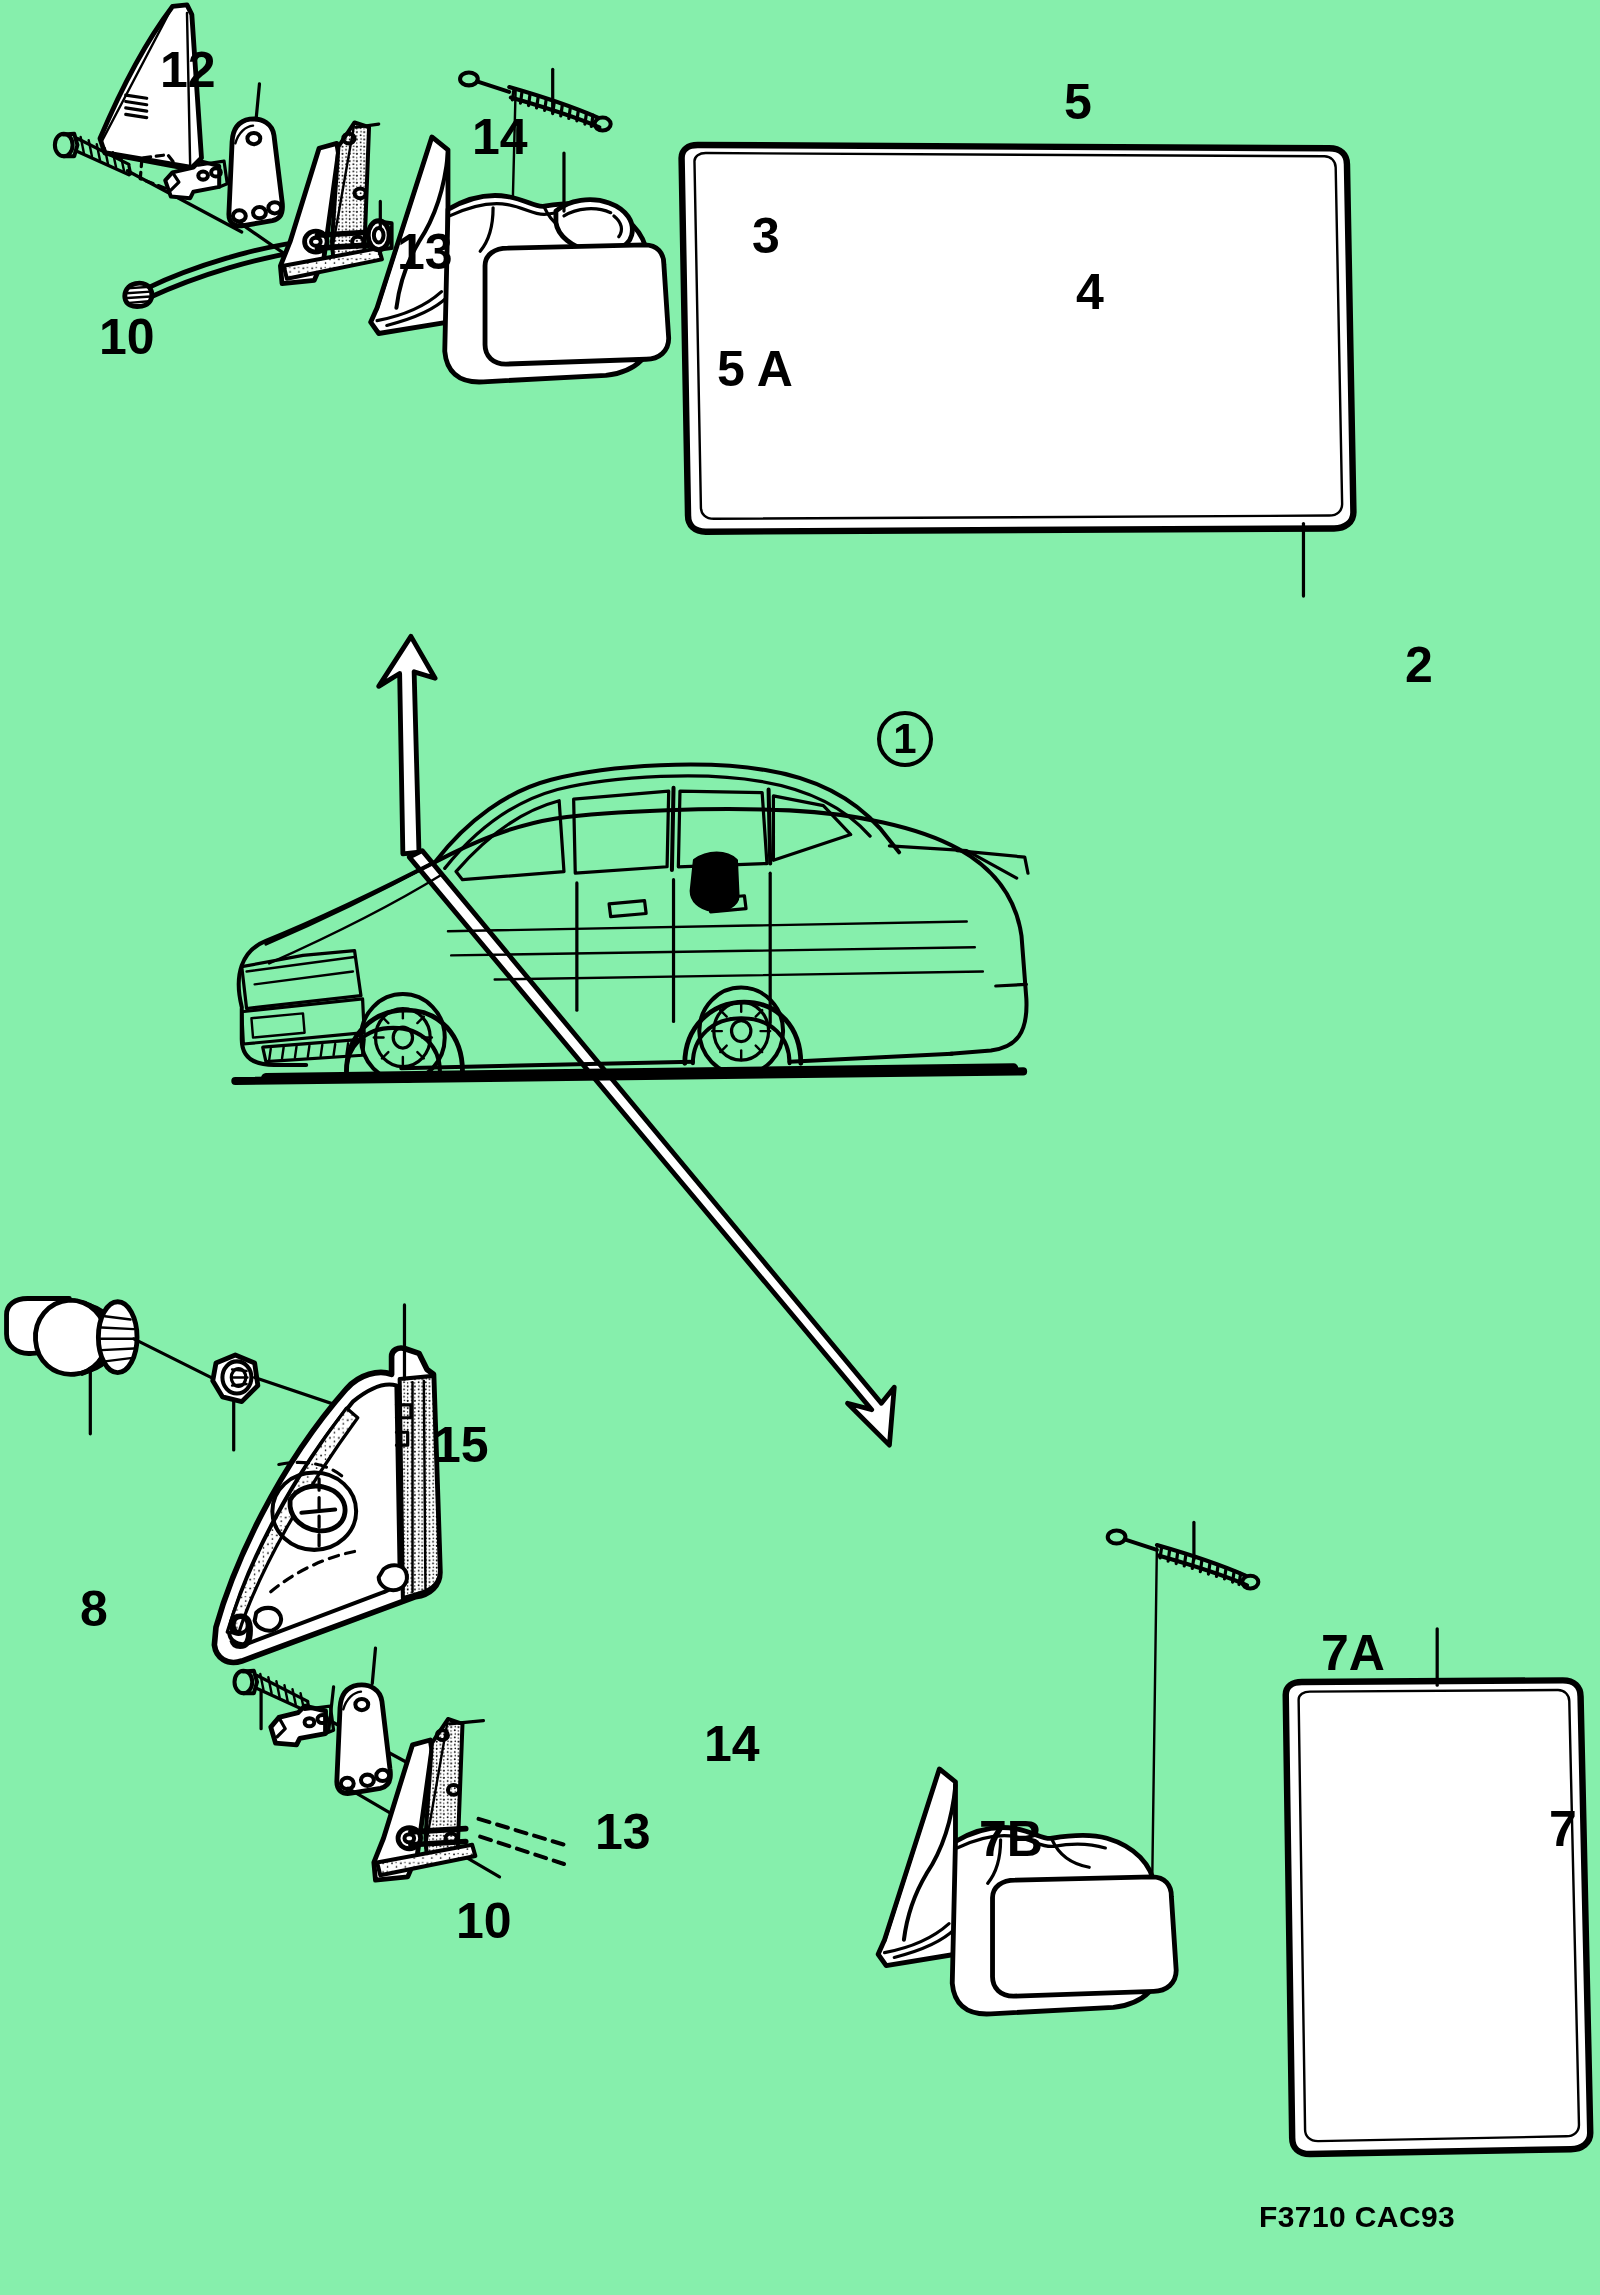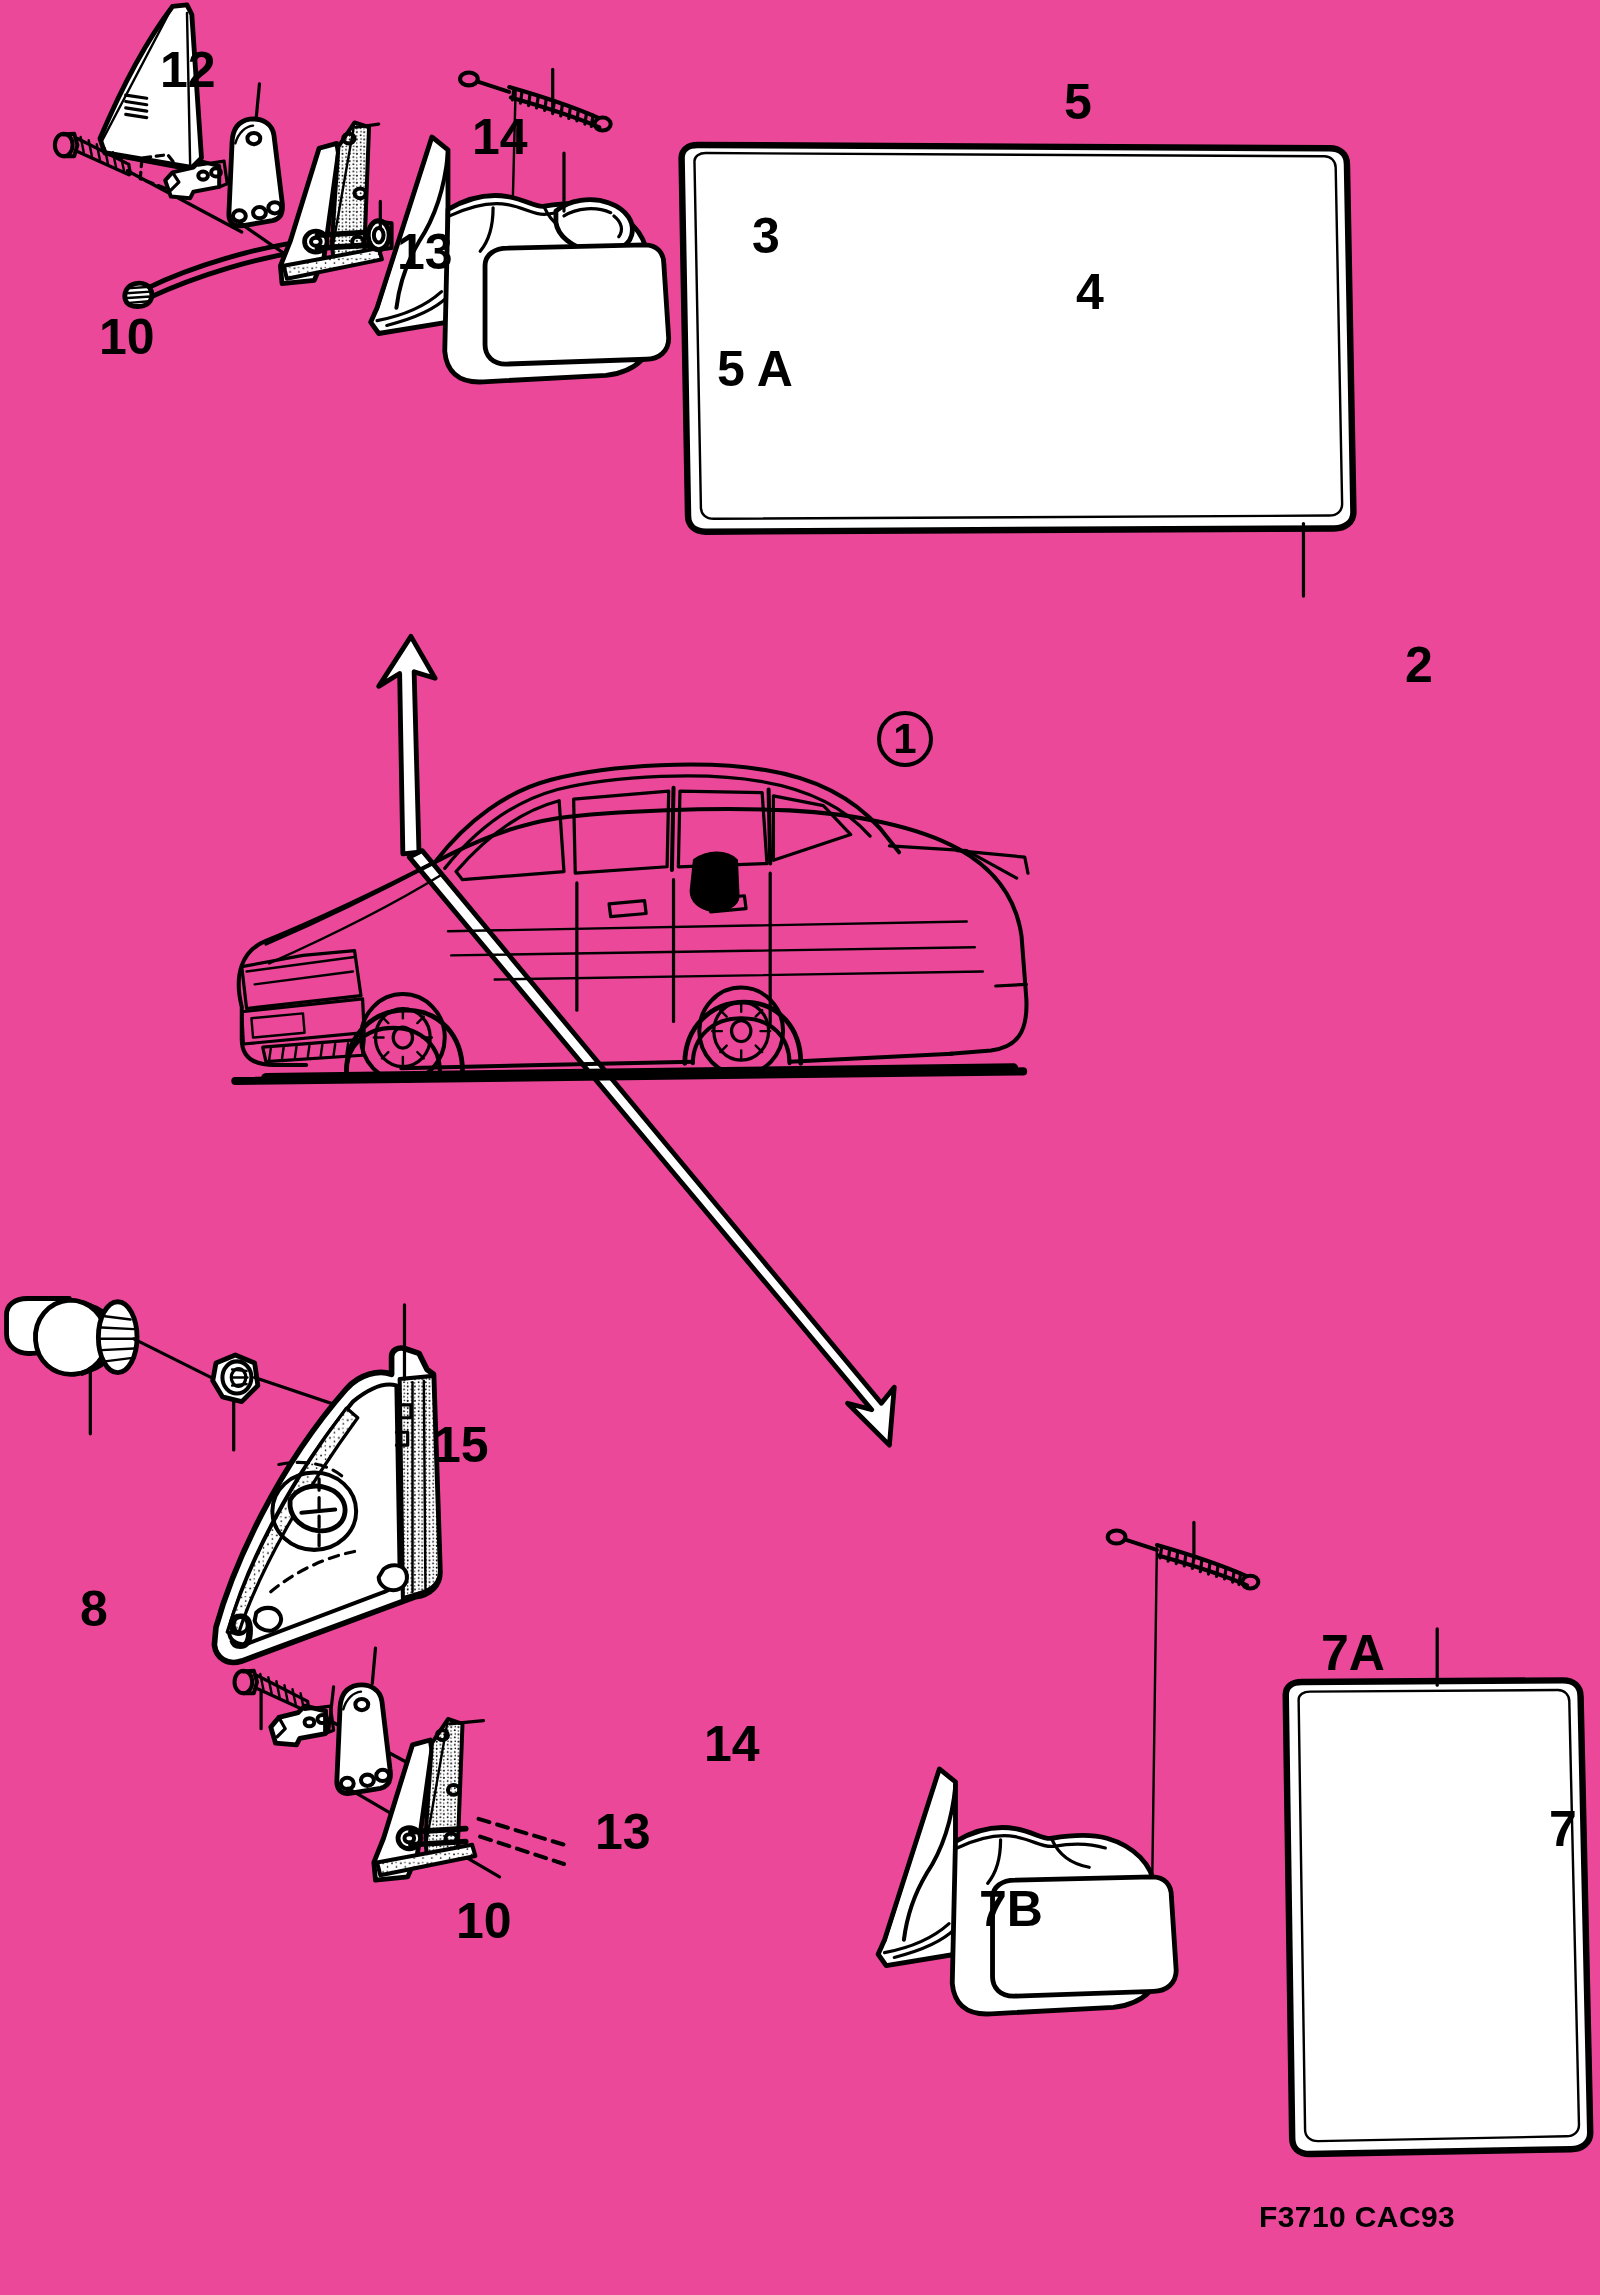--- a/index.html
+++ b/index.html
@@ -1,21 +1,21 @@
 <!DOCTYPE html>
 <html style="font-size:13px"><head>
 <meta charset="utf-8">
 <title>Parts Diagram</title>
 <style>
   html,body{margin:0;padding:0;background:#ffffff;}
   body{font-family:"Liberation Sans",sans-serif;}
   #sheet{
     position:relative;
     width:1600px;height:2295px;
-    background:#ec4899;
+    background:#86efac;
     overflow:hidden;
   }
   #art{position:absolute;left:0;top:0;width:1600px;height:2295px;}
   .callout{
     position:absolute;
     font-family:"Liberation Sans",sans-serif;
     font-weight:bold;
     color:#000;
     line-height:1;
     white-space:nowrap;
@@ -562,21 +562,21 @@
   <div class="callout c-lg" style="left: 717px; top: 344px;">5 A</div>
   <div class="callout c-lg" style="left: 99px; top: 312px;">10</div>
   <div class="callout c-lg" style="left: 1405px; top: 640px;">2</div>
 
   <div class="callout c-lg" style="left: 80px; top: 1584px;">8</div>
   <div class="callout c-lg" style="left: 227px; top: 1607px;">9</div>
   <div class="callout c-lg" style="left: 433px; top: 1420px;">15</div>
   <div class="callout c-lg" style="left: 456px; top: 1896px;">10</div>
   <div class="callout c-lg" style="left: 595px; top: 1807px;">13</div>
   <div class="callout c-lg" style="left: 704px; top: 1719px;">14</div>
-  <div class="callout c-lg" style="left: 979px; top: 1884px;">7B</div>
+  <div class="callout c-lg" style="left: 979px; top: 1814px;">7B</div>
   <div class="callout c-lg" style="left: 1321px; top: 1628px;">7A</div>
   <div class="callout c-lg" style="left: 1549px; top: 1804px;">7</div>
 
   <div class="c-circ" style="left: 877px; top: 711px;">1</div>
 
   <div id="caption" style="left:1259px;top:2200px;">F3710 CAC93</div>
 
 </div>
 
 

